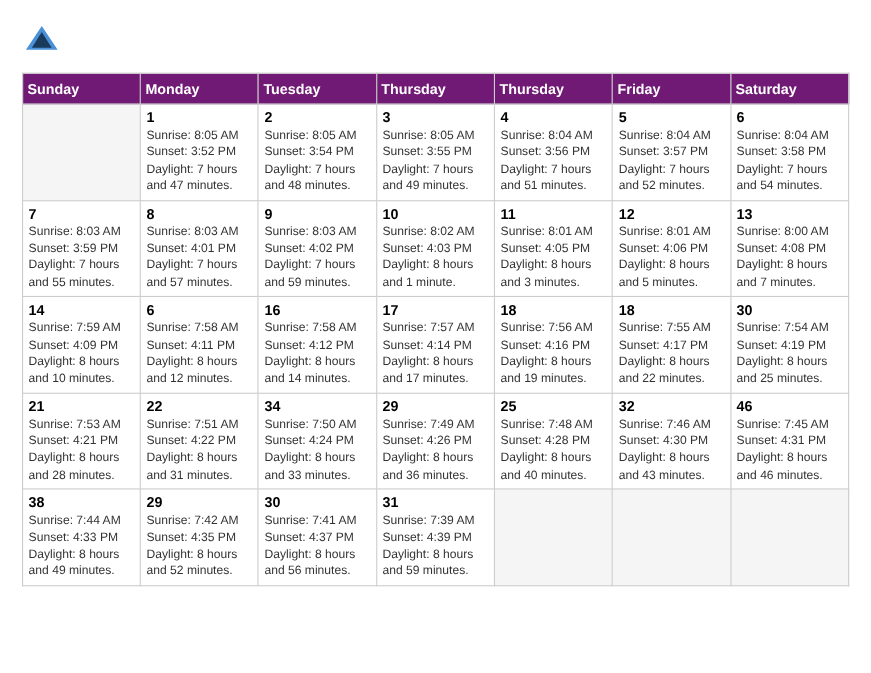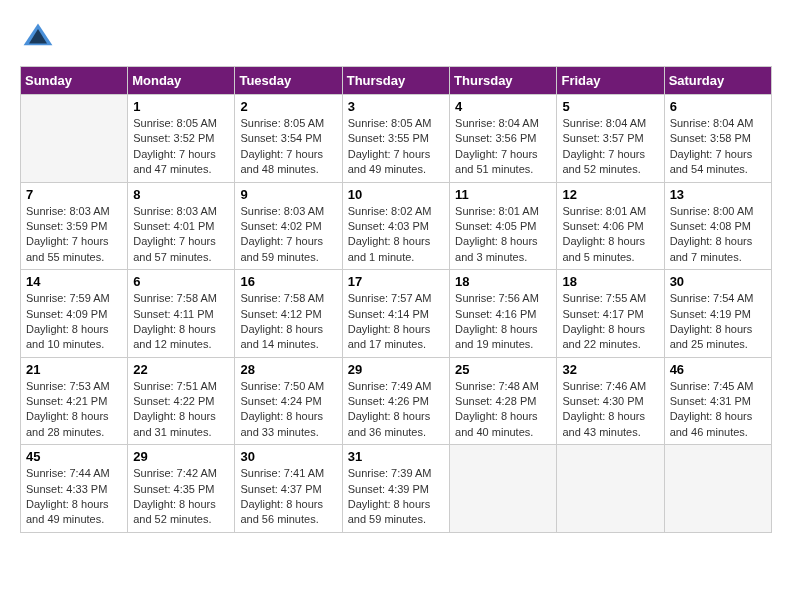--- a/index.html
+++ b/index.html
@@ -201,21 +201,21 @@
       <tr>
         <td>
           <span class="day-number">21</span>
           <div class="day-info">Sunrise: 7:53 AM<br>Sunset: 4:21 PM<br>Daylight: 8 hours and 28 minutes.</div>
         </td>
         <td>
           <span class="day-number">22</span>
           <div class="day-info">Sunrise: 7:51 AM<br>Sunset: 4:22 PM<br>Daylight: 8 hours and 31 minutes.</div>
         </td>
         <td>
-          <span class="day-number">28</span>
+          <span class="day-number">34</span>
           <div class="day-info">Sunrise: 7:50 AM<br>Sunset: 4:24 PM<br>Daylight: 8 hours and 33 minutes.</div>
         </td>
         <td>
           <span class="day-number">29</span>
           <div class="day-info">Sunrise: 7:49 AM<br>Sunset: 4:26 PM<br>Daylight: 8 hours and 36 minutes.</div>
         </td>
         <td>
           <span class="day-number">25</span>
           <div class="day-info">Sunrise: 7:48 AM<br>Sunset: 4:28 PM<br>Daylight: 8 hours and 40 minutes.</div>
         </td>
@@ -223,21 +223,21 @@
           <span class="day-number">32</span>
           <div class="day-info">Sunrise: 7:46 AM<br>Sunset: 4:30 PM<br>Daylight: 8 hours and 43 minutes.</div>
         </td>
         <td>
           <span class="day-number">46</span>
           <div class="day-info">Sunrise: 7:45 AM<br>Sunset: 4:31 PM<br>Daylight: 8 hours and 46 minutes.</div>
         </td>
       </tr>
       <tr>
         <td>
-          <span class="day-number">45</span>
+          <span class="day-number">38</span>
           <div class="day-info">Sunrise: 7:44 AM<br>Sunset: 4:33 PM<br>Daylight: 8 hours and 49 minutes.</div>
         </td>
         <td>
           <span class="day-number">29</span>
           <div class="day-info">Sunrise: 7:42 AM<br>Sunset: 4:35 PM<br>Daylight: 8 hours and 52 minutes.</div>
         </td>
         <td>
           <span class="day-number">30</span>
           <div class="day-info">Sunrise: 7:41 AM<br>Sunset: 4:37 PM<br>Daylight: 8 hours and 56 minutes.</div>
         </td>

